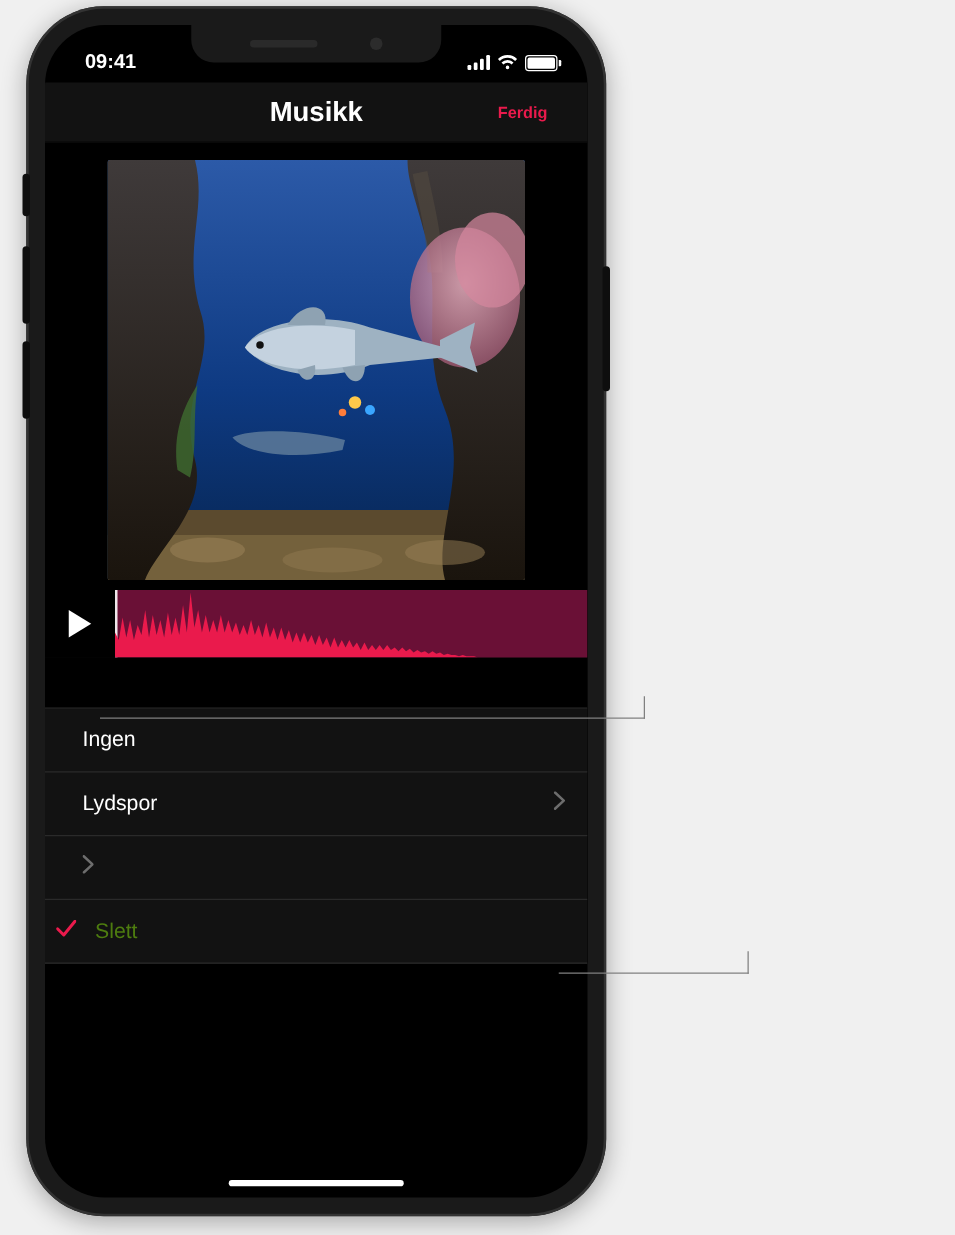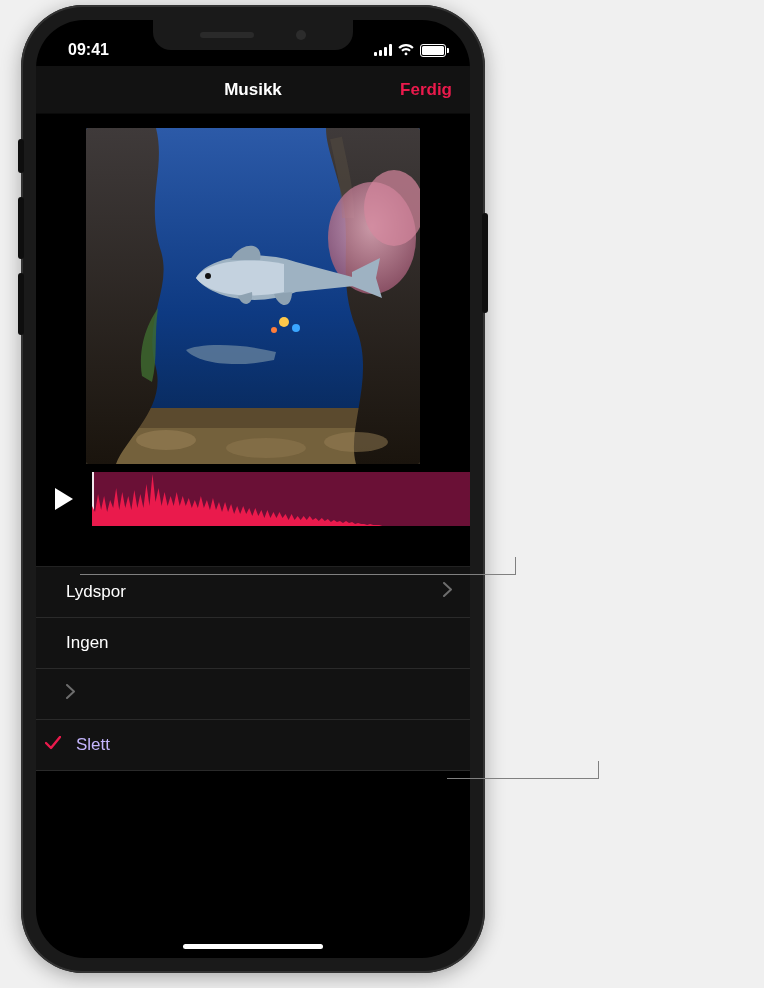--- a/index.html
+++ b/index.html
@@ -58,22 +58,22 @@
   .wifi-icon{width:16px;height:12px;}
   .battery { width:26px; height:13px; border:1.5px solid #fff; border-radius:3px; position:relative;}
   .battery:after{content:'';position:absolute;right:-4px;top:3px;width:2px;height:5px;background:#fff;border-radius:0 1px 1px 0;}
   .battery-fill{position:absolute;left:1px;top:1px;bottom:1px;right:1px;background:#fff;border-radius:1.5px;}
 
   .nav-bar {
     height:48px; display:flex; align-items:center; justify-content:center; position:relative;
     border-bottom:0.5px solid #0a0a0a;
     background:#121212;
   }
-  .nav-title { font-size:17px; font-weight:600; color:#fff;}
-  .nav-done { position:absolute; right:18px; font-size:17px; font-weight:600; color:#ea1a4c; cursor:pointer;}
+  .nav-title { font-size:22px; font-weight:600; color:#fff;}
+  .nav-done { position:absolute; right:32px; font-size:13px; font-weight:600; color:#ea1a4c; cursor:pointer;}
 
   .content { background:#000; flex:1; padding:10px 0 0 0;}
   .preview {
     margin:4px auto 8px auto;
     width:334px; height:336px;
     background:#123;
     border-radius:2px;
     overflow:hidden;
     position:relative;
   }
@@ -102,21 +102,21 @@
   }
   .list-item{
     min-height:51px; display:flex; align-items:center;
     padding:0 18px 0 30px;
     border-bottom:0.5px solid #2a2a2a;
     font-size:17px; cursor:pointer; position:relative;
   }
   .list-item .lbl{flex:1; padding:0 0 0 0px;}
   .chev{color:#6d6d6d;}
   .check-col{position:absolute; left:6px; width:22px; text-align:center; color:#ea1a4c;}
-  .delete-btn{color:#c4b5fd; font-size:17px; cursor:pointer; padding-left:10px;}
+  .delete-btn{color:#4d7c0f; font-size:17px; cursor:pointer; padding-left:10px;}
 
   .home-indicator{
     position:absolute; bottom:9px; left:50%; transform:translateX(-50%);
     width:140px; height:5px; background:#fff; border-radius:3px;
   }
 
   .callout-line{
     position:absolute; background:#808080;
   }
   .cl-1{ left:80px; top:574px; width:436px; height:1px; }
@@ -226,31 +226,31 @@
         <div class="wave-area">
           <div class="playhead"></div>
           <svg viewBox="0 0 300 54" preserveAspectRatio="none">
             <path fill="#ea1a4c" d="M0 54 L0 34 3 40 6 22 9 38 12 24 15 40 18 28 21 36 24 16 27 38 30 20 33 36 36 24 39 38 42 18 45 36 48 22 51 36 54 12 57 34 60 2 63 30 66 16 69 34 72 20 75 34 78 24 81 34 84 20 87 34 90 24 93 34 96 26 99 36 102 28 105 36 108 24 111 36 114 28 117 38 120 26 123 38 126 30 129 40 132 30 135 40 138 32 141 42 144 34 147 42 150 34 153 42 156 36 159 44 162 36 165 44 168 38 171 46 174 38 177 46 180 40 183 46 186 40 189 46 192 42 195 48 198 42 201 48 204 44 207 48 210 44 213 48 216 44 219 48 222 46 225 49 228 46 231 49 234 47 237 50 240 48 243 50 246 49 249 51 252 49 255 51 258 50 261 52 264 51 267 52 270 52 273 53 276 52 279 53 282 53 285 53 288 54 300 54 Z"></path>
           </svg>
         </div>
       </div>
 
       <div class="list-group">
         <div class="list-item">
+          <span class="lbl">Ingen</span>
+        </div>
+        <div class="list-item">
           <span class="lbl">Lydspor</span>
           <span class="chev">
             <svg width="9" height="15" viewBox="0 0 9 15">
                 <path d="M1 1 L8 7.5 L1 14" stroke="#6d6d6d" stroke-width="2" fill="none" stroke-linecap="round" stroke-linejoin="round"></path>
               </svg>
           </span>
         </div>
         <div class="list-item">
-          <span class="lbl">Ingen</span>
-        </div>
-        <div class="list-item">
           <span class="chev">
             <svg width="9" height="15" viewBox="0 0 9 15">
                 <path d="M1 1 L8 7.5 L1 14" stroke="#6d6d6d" stroke-width="2" fill="none" stroke-linecap="round" stroke-linejoin="round"></path>
               </svg>
           </span>
         </div>
         <div class="list-item">
           <span class="check-col">
             <svg width="16" height="14" viewBox="0 0 16 14">
                 <path d="M1 7 L6 12 L15 1" stroke="#ea1a4c" stroke-width="2.4" fill="none" stroke-linecap="round" stroke-linejoin="round"></path>

